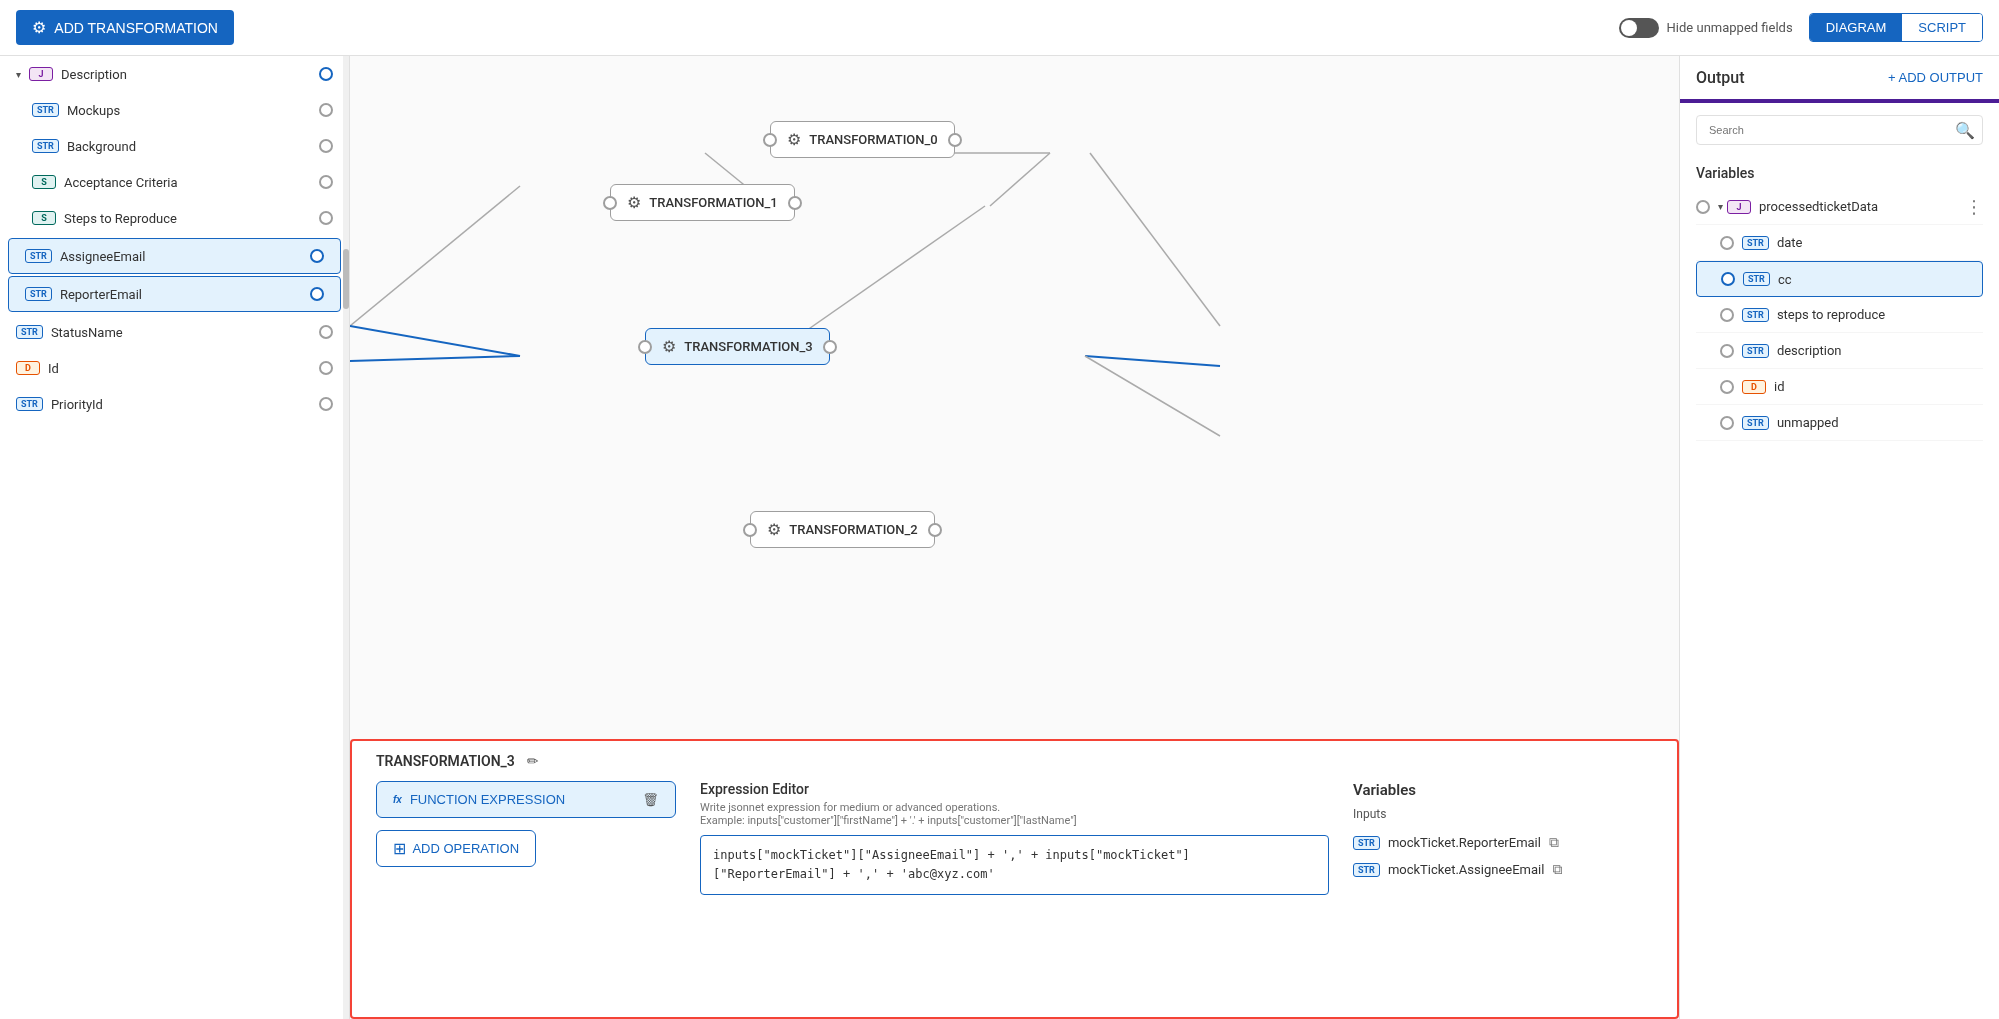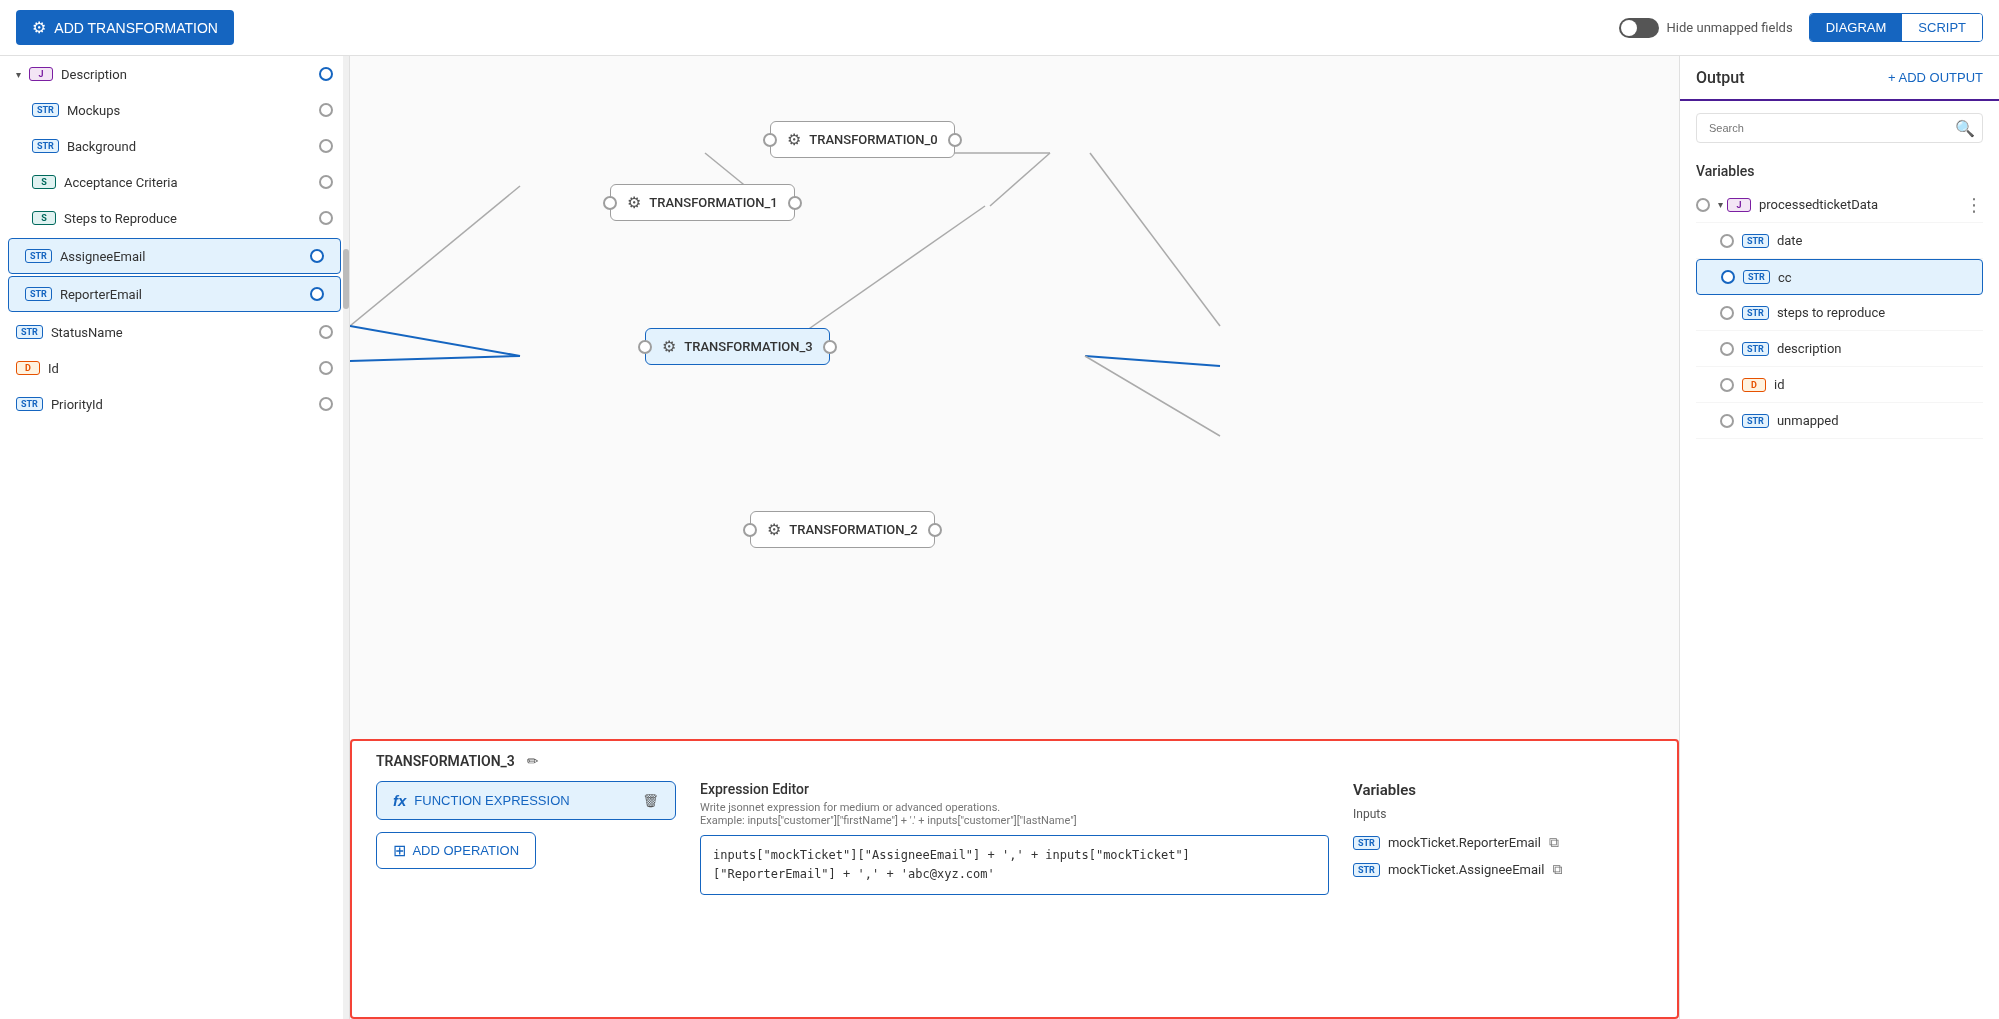--- a/index.html
+++ b/index.html
@@ -96,21 +96,21 @@
       background: #fff;
     }
 
     
     .right-panel {
       width: 320px; border-left: 1px solid #e0e0e0; background: #fff;
       flex-shrink: 0; overflow-y: auto;
     }
     .right-panel-header {
       display: flex; align-items: center; justify-content: space-between;
-      padding: 12px 16px; border-bottom: 2px solid #4c1d95;
+      padding: 12px 16px; border-bottom: 4px solid #4c1d95;
     }
     .right-panel-title { font-size: 16px; font-weight: 500; }
     .add-output-btn {
       color: #1565c0; font-size: 13px; font-weight: 500; cursor: pointer;
       display: flex; align-items: center; gap: 4px; background: none; border: none;
     }
     .search-box {
       margin: 12px 16px; position: relative;
     }
     .search-input {
@@ -342,21 +342,21 @@
     <div class="bottom-panel">
       <div class="bottom-panel-header">
         <span class="bottom-panel-title">TRANSFORMATION_3</span>
         <span class="edit-icon">✏</span>
       </div>
       <div class="bottom-content">
 
         <div class="function-section">
           <button class="func-btn">
             <div style="display:flex;align-items:center;">
-              <span class="fx" style="font-style:italic;font-weight:700;margin-right:8px;font-size:15px;">fx</span>
+              <span class="fx" style="font-style:italic;font-weight:700;margin-right:8px;font-size:10px;">fx</span>
               <span>FUNCTION EXPRESSION</span>
             </div>
             <span class="delete-icon">🗑</span>
           </button>
           <button class="add-op-btn">
             <span style="font-size:16px;color:#1565c0;">⊞</span>
             <span>ADD OPERATION</span>
           </button>
         </div>
 

